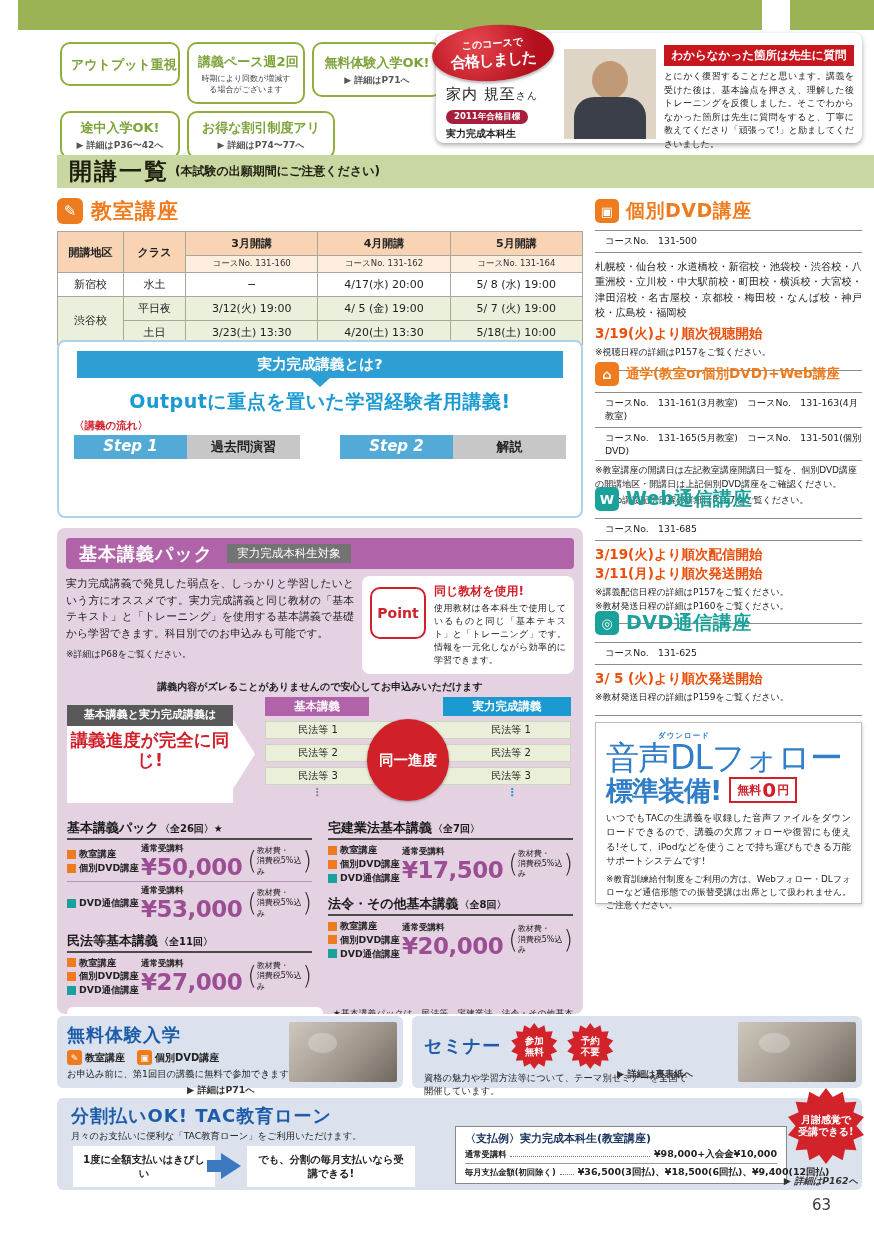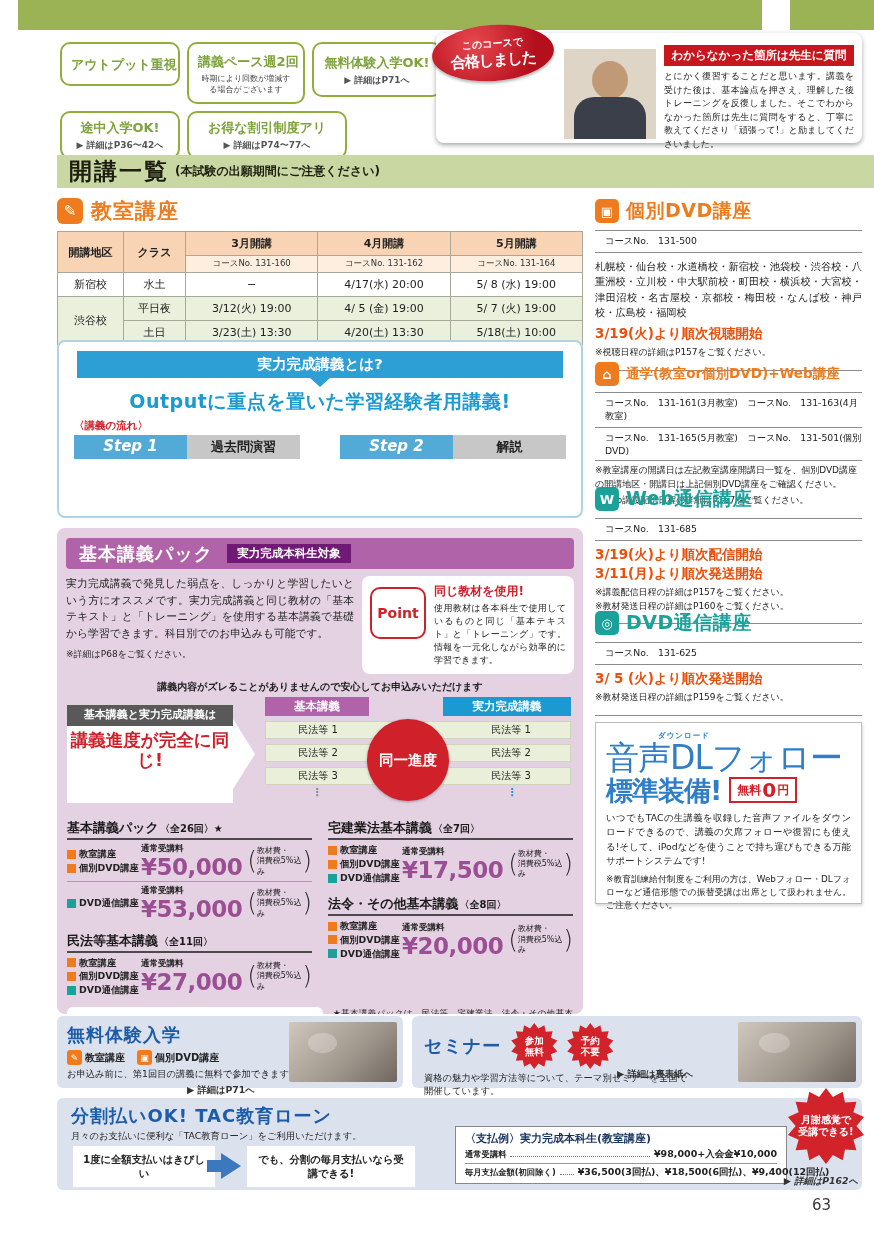--- a/index.html
+++ b/index.html
@@ -60,21 +60,21 @@
   .about .aflow { margin:4px 0 2px 15px; color:#d0202a; font-weight:bold; font-size:10.5px; }
   .about .steps { display:flex; margin:0 15px; gap:40px; }
   .about .spair { display:flex; flex:1; }
   .about .sstep { flex:1; background:#53aad6; color:#fff; font-weight:900; font-style:italic; font-size:15px; text-align:center; padding:2px 0; }
   .about .sdesc { flex:1; background:#c7c7c7; color:#222; font-weight:bold; font-size:13px; text-align:center; padding:3px 0; }
 
   
   .pack { position:absolute; left:57px; top:528px; width:526px; height:486px; background:#e4d2e2; border-radius:8px; overflow:hidden; }
   .pack .phead { margin:10px 9px 0; height:31px; background:#b063a8; border-radius:4px; display:flex; align-items:center; }
   .pack .phead .pt { color:#fff; font-weight:900; font-size:18px; margin-left:13px; letter-spacing:1px; }
-  .pack .phead .pb { margin-left:14px; background:#701a75; color:#fff; font-weight:bold; font-size:11.5px; padding:2px 10px; }
+  .pack .phead .pb { margin-left:14px; background:#737373; color:#fff; font-weight:normal; font-size:11.5px; padding:2px 10px; }
   .pack .intro { display:flex; margin:7px 9px 0; gap:8px; }
   .pack .itext { width:288px; }
   .pack .itext .it1 { font-size:10.8px; line-height:1.55; color:#222; text-align:justify; }
   .pack .itext .it2 { font-size:9px; color:#222; margin-top:5px; }
   .pack .pointbox { flex:1; background:#fff; border-radius:8px; padding:7px 8px; display:flex; gap:8px; align-items:flex-start; }
   .pack .plabel { flex:0 0 56px; height:52px; border:2px solid #d0202a; border-radius:10px; color:#d0202a; font-weight:900; font-size:14px; display:flex; align-items:center; justify-content:center; margin-top:4px; }
   .pack .ptxt .ph { color:#d0202a; font-weight:900; font-size:12px; }
   .pack .ptxt .pp { font-size:9px; line-height:1.45; color:#222; margin-top:2px; text-align:justify; }
   .dcap { text-align:center; font-size:10px; font-weight:bold; color:#222; margin-top:6px; }
   .dbody { position:relative; margin:3px 10px 0; height:116px; }
@@ -205,30 +205,35 @@
         <span class="bs">時期により回数が増減する場合がございます</span>
       </div>
     <div class="badge" style="width:130px;height:55px">
         <span class="bt">無料体験入学OK!</span>
         <span class="bs link">▶ 詳細はP71へ</span>
       </div>
     <div class="badge" style="width:120px;height:48px">
         <span class="bt">途中入学OK!</span>
         <span class="bs link">▶ 詳細はP36〜42へ</span>
       </div>
-    <div class="badge" style="width:160px;height:48px">
+    <div class="badge" style="width:148px;height:48px">
         <span class="bt">お得な割引制度アリ</span>
         <span class="bs link">▶ 詳細はP74〜77へ</span>
       </div>
   </div>
 
   <div class="testi">
     <div class="oval">
       <span class="o1">このコースで</span>
       <span class="o2">合格しました</span>
+    </div>
+    <div class="who">
+      <div class="nm"><span>家内 規至</span><span class="sfx">さん</span></div>
+      <div><span class="tgt">2011年合格目標</span></div>
+      <div class="crs">実力完成本科生</div>
     </div>
     <div class="portrait"></div>
     <div class="right">
       <div class="hbar">わからなかった箇所は先生に質問</div>
       <div class="tb">とにかく復習することだと思います。講義を受けた後は、基本論点を押さえ、理解した後トレーニングを反復しました。そこでわからなかった箇所は先生に質問をすると、丁寧に教えてくださり「頑張って!」と励ましてくださいました。</div>
     </div>
   </div>
 
   <div class="kaiko">
     <span class="kt">開講一覧</span>

